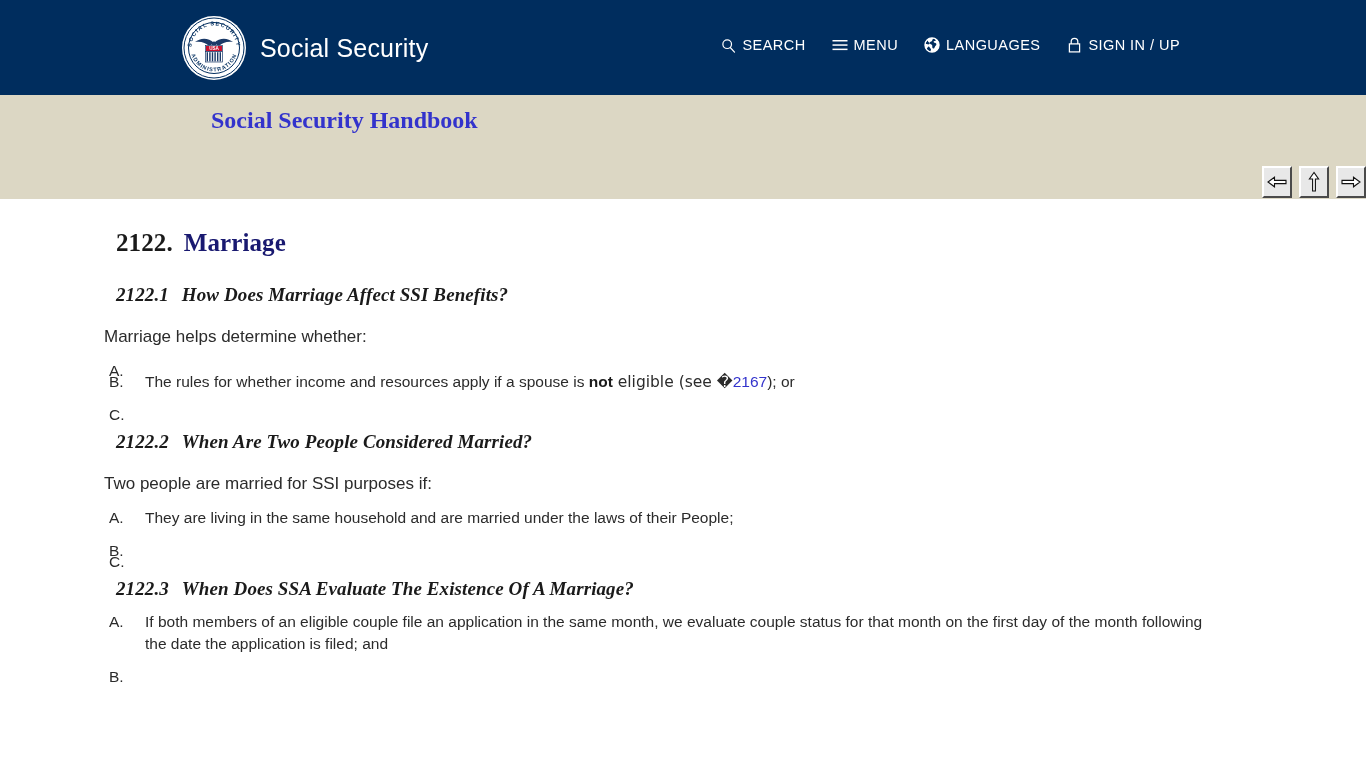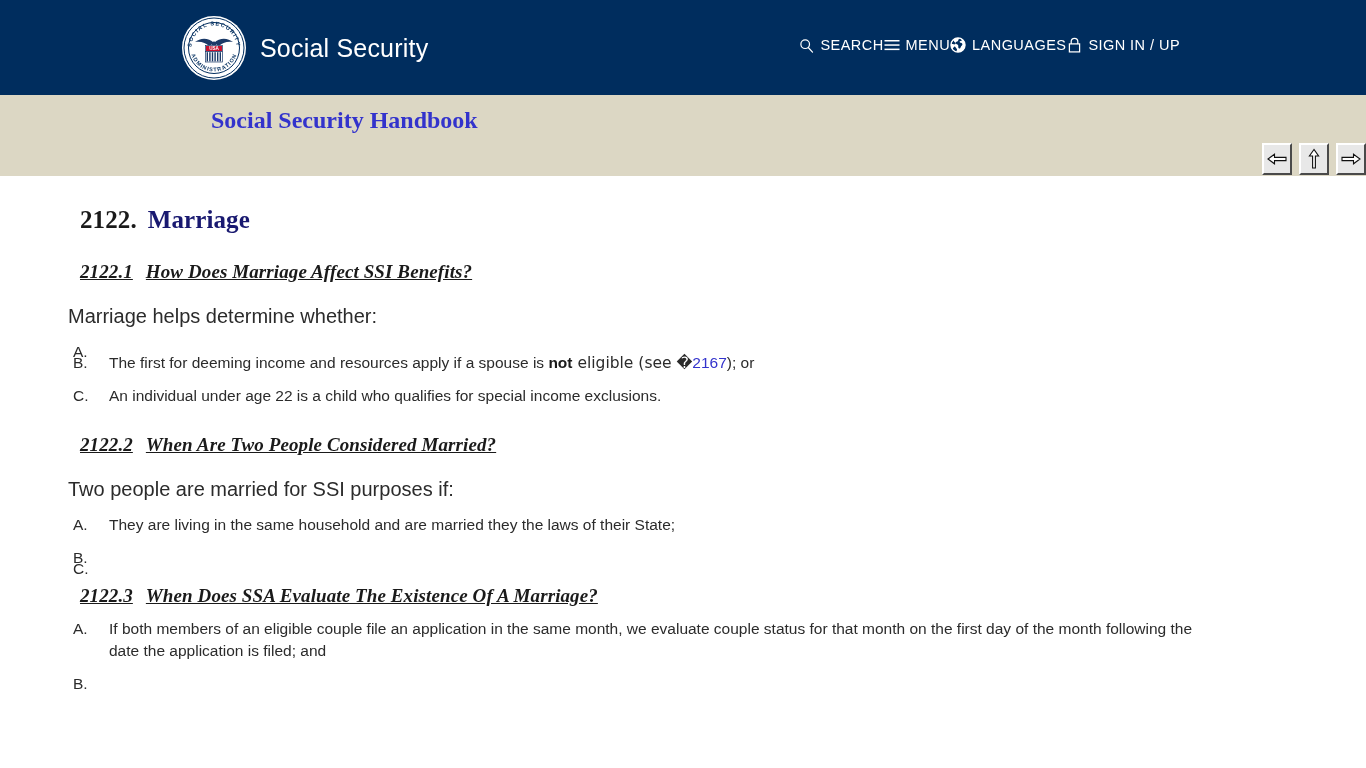--- a/index.html
+++ b/index.html
@@ -41,20 +41,21 @@
     font-weight: 400;
     letter-spacing: 0.2px;
     white-space: nowrap;
   }
 
   .top-nav {
     position: absolute;
     right: 186px; top: 37px;
     display: flex;
     align-items: center;
+    gap: 26px;
   }
   .nav-item {
     display: flex;
     align-items: center;
     gap: 6px;
     color: #ffffff;
     font-size: 14.5px;
     letter-spacing: 0.45px;
     white-space: nowrap;
     cursor: pointer;
@@ -66,21 +67,21 @@
     justify-content: center;
     width: 16px; height: 16px;
     flex: 0 0 auto;
   }
   .nav-ic svg { display: block; }
 
   
   .handbook-band {
     position: relative;
     width: 1366px;
-    height: 81px;
+    height: 104px;
     background: #dcd7c4;
   }
   .handbook-title {
     position: absolute;
     left: 211px; top: 107px;
     color: #3333cc;
     font-family: "Liberation Serif", serif;
     font-size: 24px;
     font-weight: 700;
     white-space: nowrap;
@@ -110,21 +111,21 @@
   .navbtn svg { display: block; }
 
   
   .content {
     position: relative;
     width: 1366px;
     padding: 0;
     background: #ffffff;
   }
   .inner {
-    padding-left: 68px;
+    padding-left: 104px;
     padding-right: 140px;
   }
 
   h1.chapter {
     font-family: "Liberation Serif", serif;
     font-size: 25px;
     font-weight: 700;
     margin: 0;
     padding: 30px 0 0 12px;
     color: #1a1a1a;
@@ -137,26 +138,25 @@
 
   h2.section {
     font-family: "Liberation Serif", serif;
     font-size: 19px;
     font-weight: 700;
     font-style: italic;
     color: #1a1a1a;
     margin: 0;
     padding: 27px 0 0 12px;
     letter-spacing: 0.1px;
-    text-decoration: underline;
   }
   h2.section .sec-title { margin-left: 13px; }
 
   p.lead {
-    font-size: 20px;
+    font-size: 17px;
     line-height: 1.35;
     color: #2b2b2b;
     margin: 0;
     padding: 20px 0 0 0;
   }
 
   ol.alpha {
     list-style: none;
     margin: 0;
     padding: 0;
@@ -312,36 +312,35 @@
     <h2 class="section">
       <span>2122.1</span><span class="sec-title">How Does Marriage Affect SSI Benefits?</span>
     </h2>
     <p class="lead">Marriage helps determine whether:</p>
     <ol class="alpha">
       <li>
         <span class="mk">A.</span>
       </li>
       <li>
         <span class="mk">B.</span>
-        <span>The first for deeming income and resources apply if a spouse is </span><strong>not</strong><span class="repl"> eligible (see �</span><a class="xref">2167</a><span>); or</span>
+        <span>The rules for whether income and resources apply if a spouse is </span><strong>not</strong><span class="repl"> eligible (see �</span><a class="xref">2167</a><span>); or</span>
       </li>
       <li>
         <span class="mk">C.</span>
-        <span>An individual under age 22 is a child who qualifies for special income exclusions.</span>
       </li>
     </ol>
 
     <h2 class="section">
       <span>2122.2</span><span class="sec-title">When Are Two People Considered Married?</span>
     </h2>
     <p class="lead">Two people are married for SSI purposes if:</p>
     <ol class="alpha">
       <li>
         <span class="mk">A.</span>
-        <span>They are living in the same household and are married they the laws of their State;</span>
+        <span>They are living in the same household and are married under the laws of their People;</span>
       </li>
       <li>
         <span class="mk">B.</span>
       </li>
       <li>
         <span class="mk">C.</span>
       </li>
     </ol>
 
     <h2 class="section">

